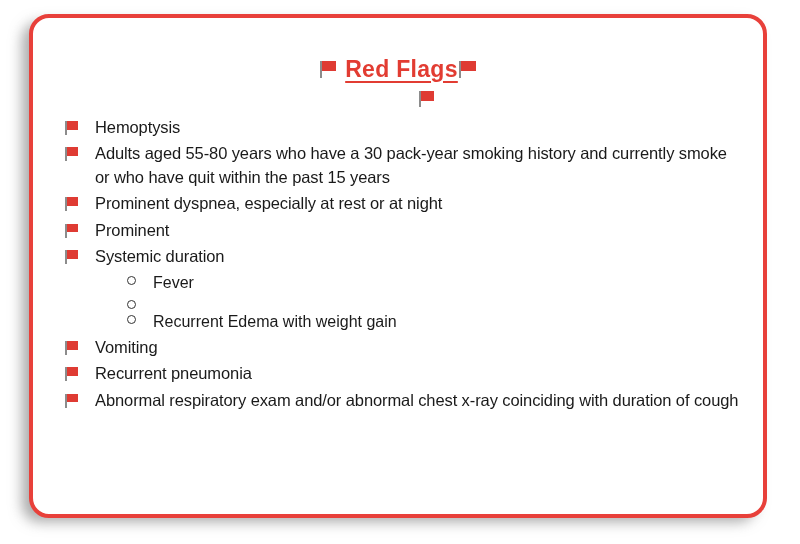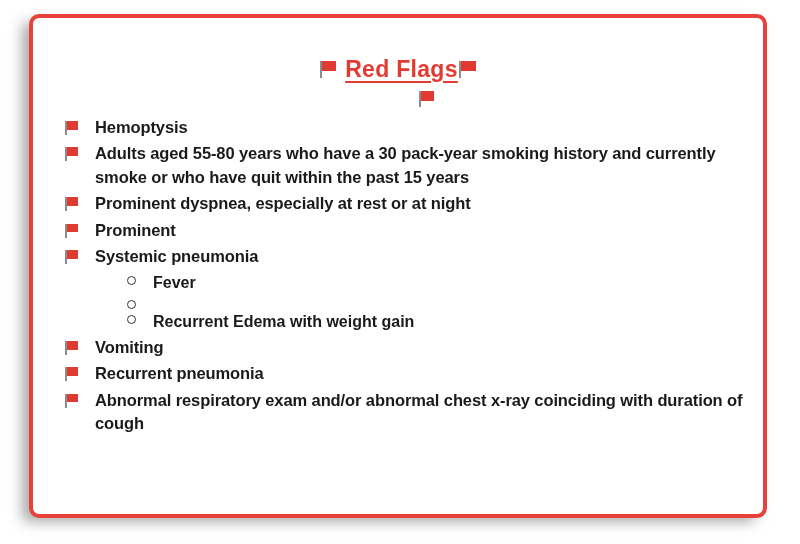--- a/index.html
+++ b/index.html
@@ -28,21 +28,21 @@
   
   #card {
     position: absolute;
     left: 29px;
     top: 14px;
     width: 738px;
     height: 504px;
     box-sizing: border-box;
     background: #ffffff;
     border: 4px solid #e8403a;
-    border-radius: 10px;
+    border-radius: 20px;
     box-shadow: -9px 6px 13px -2px rgba(120,120,120,0.62);
   }
 
   
   #title-row {
     position: absolute;
     left: 0;
     right: 0;
     top: 34px;
     height: 34px;
@@ -109,21 +109,21 @@
   }
   .item .marker {
     flex: 0 0 auto;
     width: 30px;
     padding-top: 5px;
     display: flex;
     justify-content: flex-start;
   }
   .item .text {
     font-size: 16.5px;
-    font-weight: bold;
+    font-weight: normal;
     color: #1a1a1a;
     line-height: 1.42;
     letter-spacing: -0.1px;
   }
 
   
   .sub {
     display: flex;
     align-items: flex-start;
     margin-bottom: 2px;
@@ -140,21 +140,21 @@
   .circle-marker {
     display: inline-block;
     width: 7px;
     height: 7px;
     border: 1.3px solid #333333;
     border-radius: 50%;
     background: transparent;
   }
   .sub .text {
     font-size: 16px;
-    font-weight: bold;
+    font-weight: normal;
     color: #1a1a1a;
     line-height: 1.42;
   }
 </style>
 </head>
 <body>
 
 <div id="stage">
 
   <div id="card">
@@ -213,21 +213,21 @@
           </div>
           <div class="text">Prominent</div>
         </div>
         <div class="item">
           <div class="marker">
             <span class="flag flag-bullet">
               <span class="pole"></span>
               <span class="cloth"></span>
             </span>
           </div>
-          <div class="text">Systemic pneumonia</div>
+          <div class="text">Systemic duration</div>
         </div>
         <div class="sub">
           <div class="marker">
             <span class="circle-marker"></span>
           </div>
           <div class="text">Fever</div>
         </div>
         <div class="sub">
           <div class="marker">
             <span class="circle-marker"></span>

